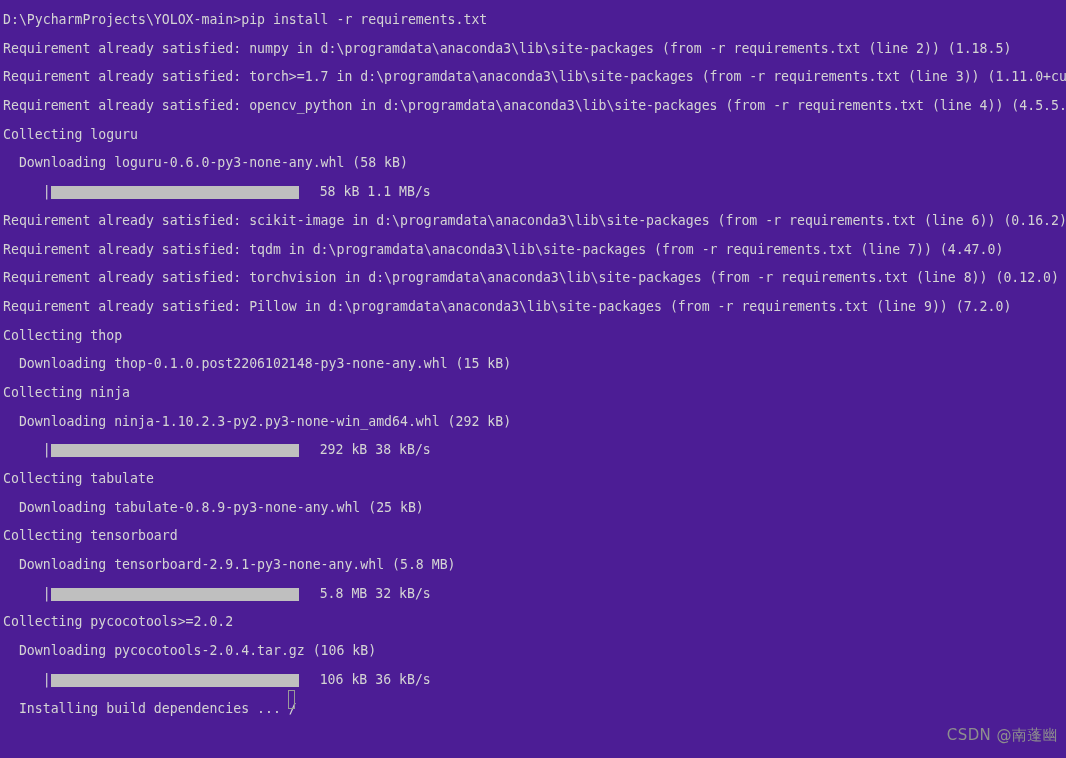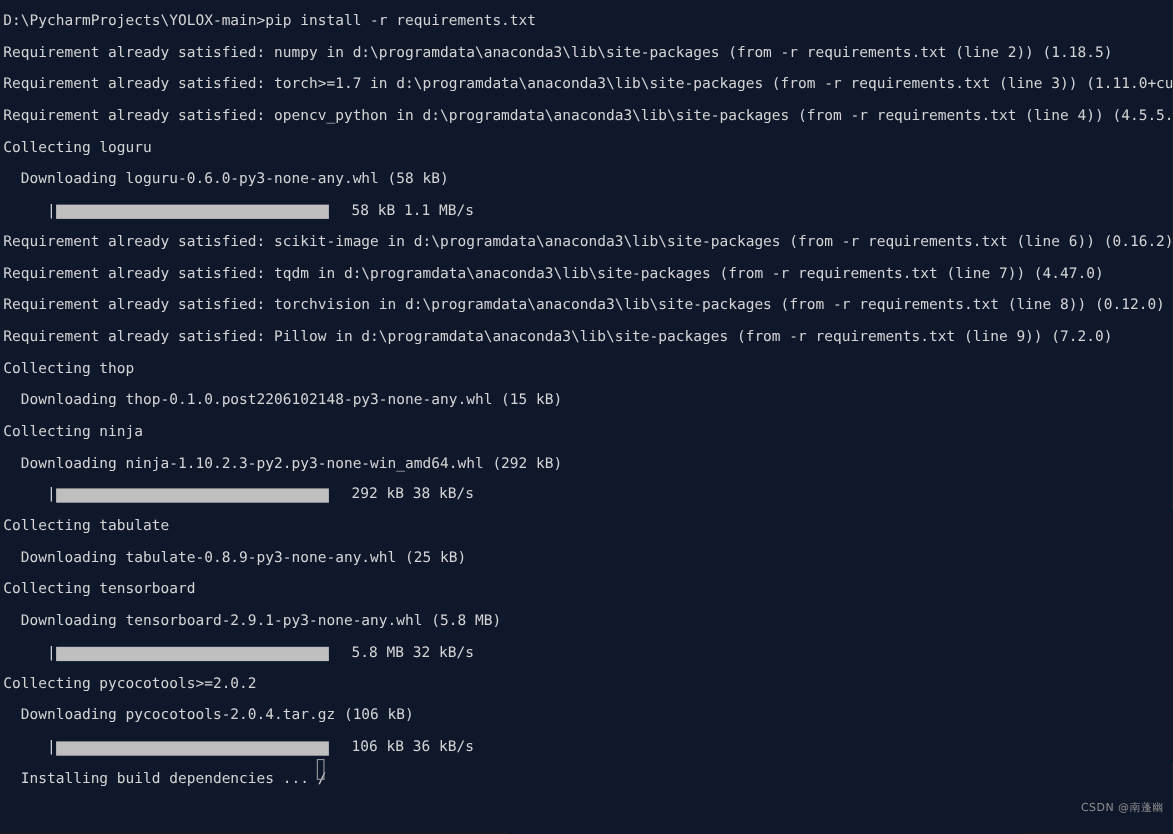--- a/index.html
+++ b/index.html
@@ -4,21 +4,21 @@
 <style>
   html, body {
     margin: 0;
     padding: 0;
     background: #2b2b2b;
   }
   #terminal {
     position: relative;
     width: 1066px;
     height: 758px;
-    background: #0f172a;
+    background: #4c1d95;
     overflow: hidden;
     font-family: "DejaVu Sans Mono", "Liberation Mono", monospace;
     font-size: 13.2px;
     line-height: 28.7px;
     color: #d4d4d4;
     letter-spacing: 0px;
     -webkit-font-smoothing: antialiased;
   }
   .console-lines {
     position: absolute;
@@ -72,21 +72,21 @@
     height: 19px;
     border: 1px solid #9a9a9a;
     box-sizing: border-box;
     pointer-events: none;
   }
   .watermark {
     position: absolute;
     right: 8px;
     bottom: 8px;
     font-family: "DejaVu Sans", "Liberation Sans", sans-serif;
-    font-size: 10px;
+    font-size: 15px;
     color: #8e8e8e;
     letter-spacing: 0.4px;
     white-space: pre;
   }
 </style>
 </head>
 <body>
 
 <div id="terminal">
   <div class="console-lines"><div class="line">D:\PycharmProjects\YOLOX-main&gt;pip install -r requirements.txt</div><div class="line">Requirement already satisfied: numpy in d:\programdata\anaconda3\lib\site-packages (from -r requirements.txt (line 2)) (1.18.5)</div><div class="line">Requirement already satisfied: torch&gt;=1.7 in d:\programdata\anaconda3\lib\site-packages (from -r requirements.txt (line 3)) (1.11.0+cu115)</div><div class="line">Requirement already satisfied: opencv_python in d:\programdata\anaconda3\lib\site-packages (from -r requirements.txt (line 4)) (4.5.5.64)</div><div class="line">Collecting loguru</div><div class="line">  Downloading loguru-0.6.0-py3-none-any.whl (58 kB)</div><div class="line bar-line"><span class="bar-indent">     </span><span class="bar-pipe">|</span><span class="bar-track" style="width: 248px; background: rgb(191, 191, 191);"></span><span class="bar-stats">58 kB 1.1 MB/s</span></div><div class="line">Requirement already satisfied: scikit-image in d:\programdata\anaconda3\lib\site-packages (from -r requirements.txt (line 6)) (0.16.2)</div><div class="line">Requirement already satisfied: tqdm in d:\programdata\anaconda3\lib\site-packages (from -r requirements.txt (line 7)) (4.47.0)</div><div class="line">Requirement already satisfied: torchvision in d:\programdata\anaconda3\lib\site-packages (from -r requirements.txt (line 8)) (0.12.0)</div><div class="line">Requirement already satisfied: Pillow in d:\programdata\anaconda3\lib\site-packages (from -r requirements.txt (line 9)) (7.2.0)</div><div class="line">Collecting thop</div><div class="line">  Downloading thop-0.1.0.post2206102148-py3-none-any.whl (15 kB)</div><div class="line">Collecting ninja</div><div class="line">  Downloading ninja-1.10.2.3-py2.py3-none-win_amd64.whl (292 kB)</div><div class="line bar-line"><span class="bar-indent">     </span><span class="bar-pipe">|</span><span class="bar-track" style="width: 248px; background: rgb(191, 191, 191);"></span><span class="bar-stats">292 kB 38 kB/s</span></div><div class="line">Collecting tabulate</div><div class="line">  Downloading tabulate-0.8.9-py3-none-any.whl (25 kB)</div><div class="line">Collecting tensorboard</div><div class="line">  Downloading tensorboard-2.9.1-py3-none-any.whl (5.8 MB)</div><div class="line bar-line"><span class="bar-indent">     </span><span class="bar-pipe">|</span><span class="bar-track" style="width: 248px; background: rgb(191, 191, 191);"></span><span class="bar-stats">5.8 MB 32 kB/s</span></div><div class="line">Collecting pycocotools&gt;=2.0.2</div><div class="line">  Downloading pycocotools-2.0.4.tar.gz (106 kB)</div><div class="line bar-line"><span class="bar-indent">     </span><span class="bar-pipe">|</span><span class="bar-track" style="width: 248px; background: rgb(191, 191, 191);"></span><span class="bar-stats">106 kB 36 kB/s</span></div><div class="line"><span>  Installing build dependencies ... </span><span class="spinner-wrap"><span>/</span><span class="cursor-box"></span></span></div></div>

